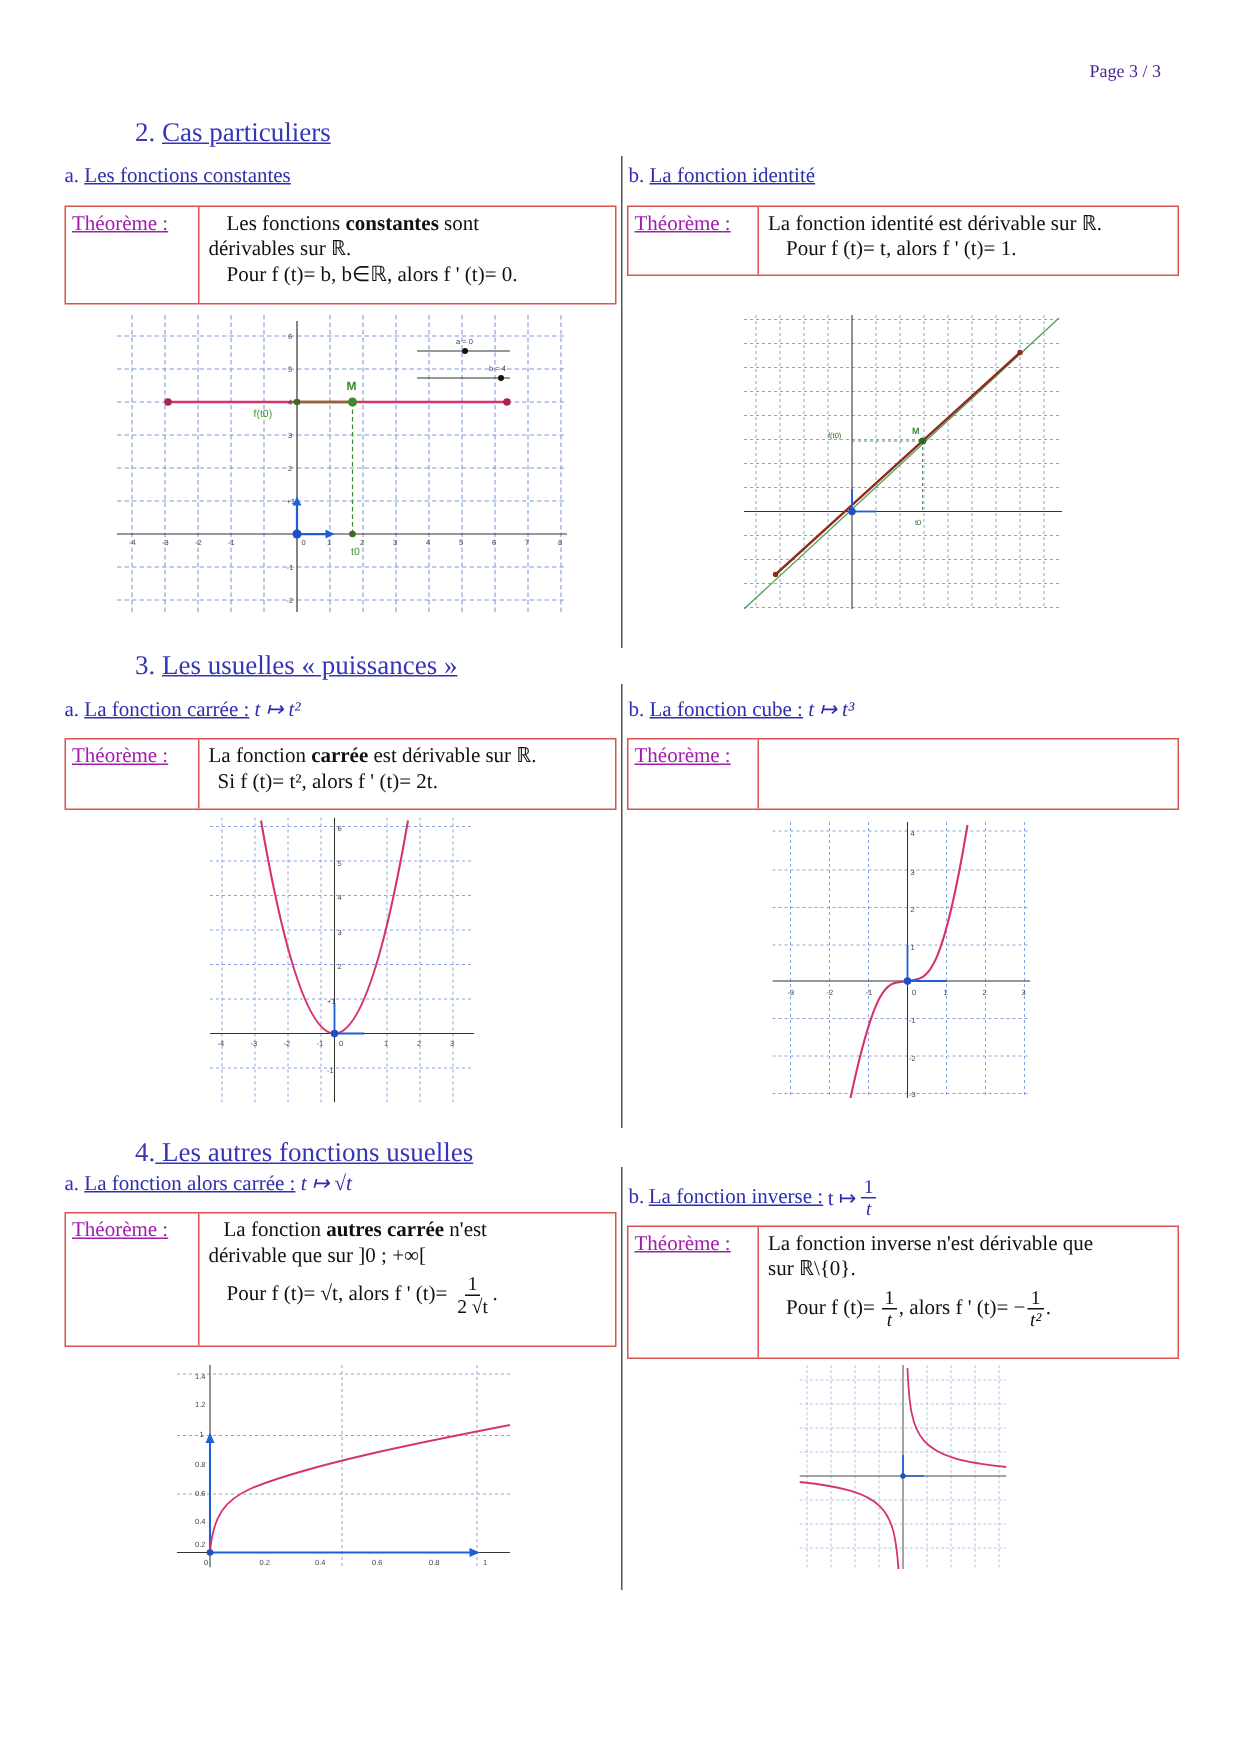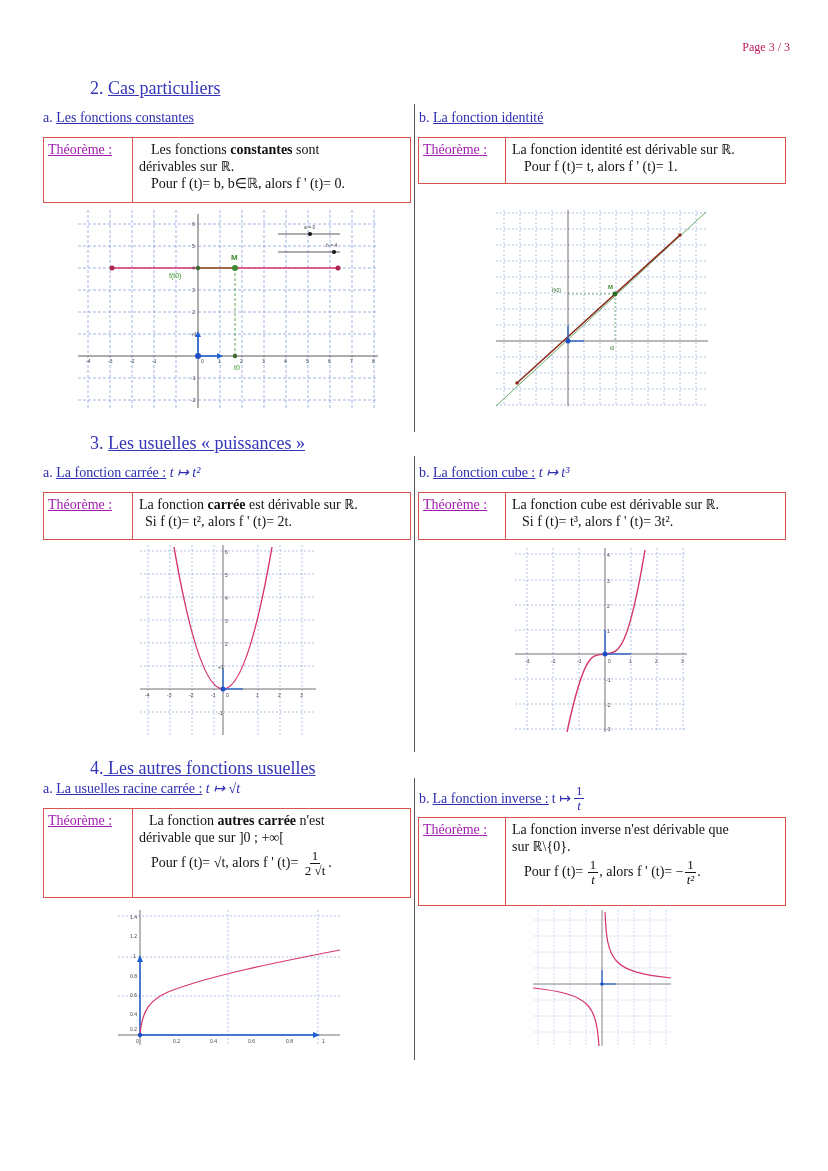--- a/index.html
+++ b/index.html
@@ -1,18 +1,18 @@
 <!DOCTYPE html>
 <html><head>
 <meta charset="utf-8">
 <style>
   html, body { margin:0; padding:0; background:#fff; }
   body { width:828px; height:1171px; position:relative; font-family:"Liberation Serif", serif; color:#111; overflow:hidden; }
   .abs { position:absolute; }
-  .page-num { top:40px; right:38px; font-size:12px; color:#be185d; }
+  .page-num { top:40px; right:54px; font-size:12px; color:#4c1d95; }
   .sec-title { font-size:18px; color:#3535b8; }
   .sec-title u { text-decoration:underline; }
   .sub-title { font-size:14px; color:#2e2eb0; }
   .sub-title .lnk { text-decoration:underline; }
   .sub-title .math { font-style:italic; }
   .vdiv { position:absolute; left:414px; width:1px; background:#555; }
   .thm { position:absolute; border:1.5px solid #d9534f; display:flex; font-size:14px; background:#fff; }
   .thm .lbl { border-right:1.5px solid #d9534f; color:#a21caf; text-decoration:underline; padding:4px 4px; white-space:nowrap; }
   .thm .body { padding:3px 6px; line-height:17px; }
   .thm b { font-weight:bold; }
@@ -195,24 +195,20 @@
     <div style="padding-left:6px;">Si f (t)= t², alors f ' (t)= 2t.</div>
   </div>
 </div>
 
 <div class="abs sub-title" style="left:419px;top:464px;">
   <span>b. </span><span class="lnk">La fonction cube :</span><span class="math"> t ↦ t³</span>
 </div>
 
 <div class="thm" style="left:418px;top:492px;width:366px;height:46px;">
   <div class="lbl" style="width:78px;">Théorème :</div>
-  <div class="body">
-    <div>La fonction cube est dérivable sur ℝ.</div>
-    <div style="padding-left:10px;">Si f (t)= t³, alors f ' (t)= 3t².</div>
-  </div>
 </div>
 
 <svg style="left:140px;top:545px;" width="176" height="190" viewBox="0 0 176 190">
   <g stroke="#7a9ad6" stroke-width="0.6" stroke-dasharray="2,2">
     <line x1="8" y1="0" x2="8" y2="190"></line>
       <line x1="30" y1="0" x2="30" y2="190"></line>
       <line x1="52" y1="0" x2="52" y2="190"></line>
       <line x1="74" y1="0" x2="74" y2="190"></line>
       <line x1="118" y1="0" x2="118" y2="190"></line>
       <line x1="140" y1="0" x2="140" y2="190"></line>
@@ -290,21 +286,21 @@
     </g>
 </svg>
 
 <div class="abs sec-title" style="left:90px;top:758px;">
   <span>4.</span><u> Les autres fonctions usuelles</u>
 </div>
 
 <div class="vdiv" style="top:778px;height:282px;"></div>
 
 <div class="abs sub-title" style="left:43px;top:780px;">
-  <span>a. </span><span class="lnk">La usuelles racine carrée :</span><span class="math"> t ↦ √t</span>
+  <span>a. </span><span class="lnk">La fonction alors carrée :</span><span class="math"> t ↦ √t</span>
 </div>
 
 <div class="thm" style="left:43px;top:808px;width:366px;height:88px;">
   <div class="lbl" style="width:80px;">Théorème :</div>
   <div class="body">
     <div style="padding-left:10px;"><span>La fonction </span><b>autres carrée</b><span> n'est</span></div>
     <div>dérivable que sur ]0 ; +∞[</div>
     <div style="padding-left:12px;margin-top:3px;">
       <span>Pour f (t)= √t, alors f ' (t)=</span>
       <span class="frac">

